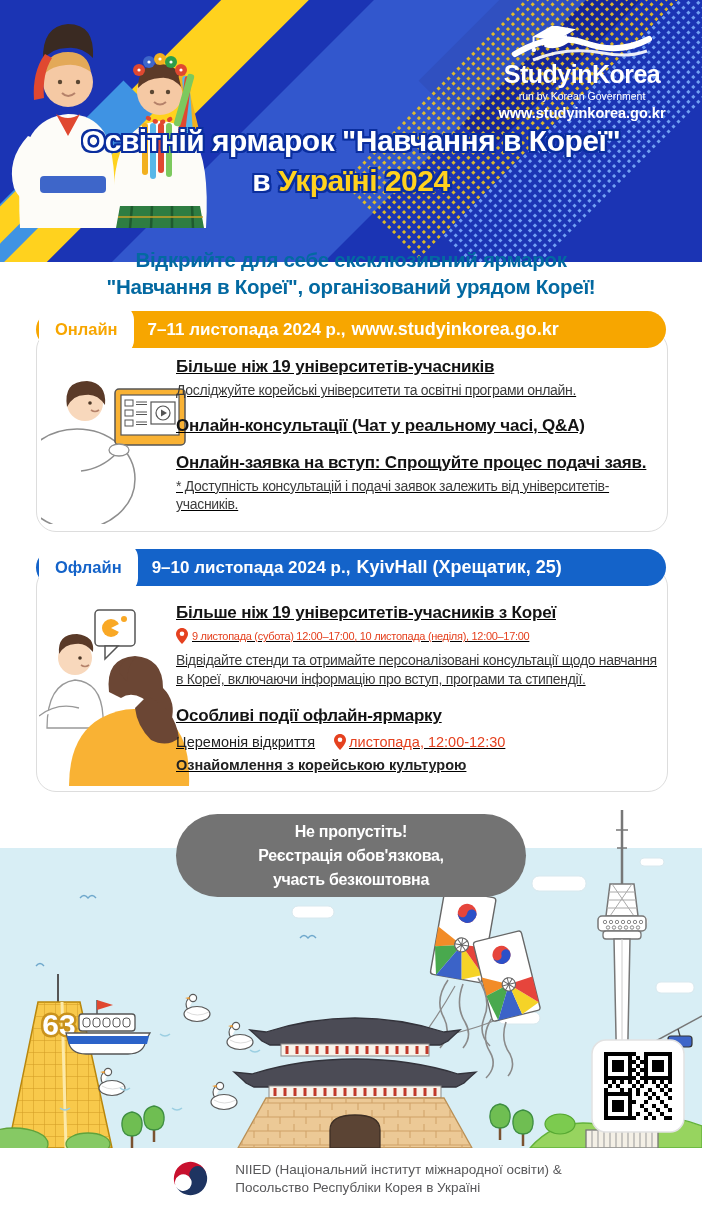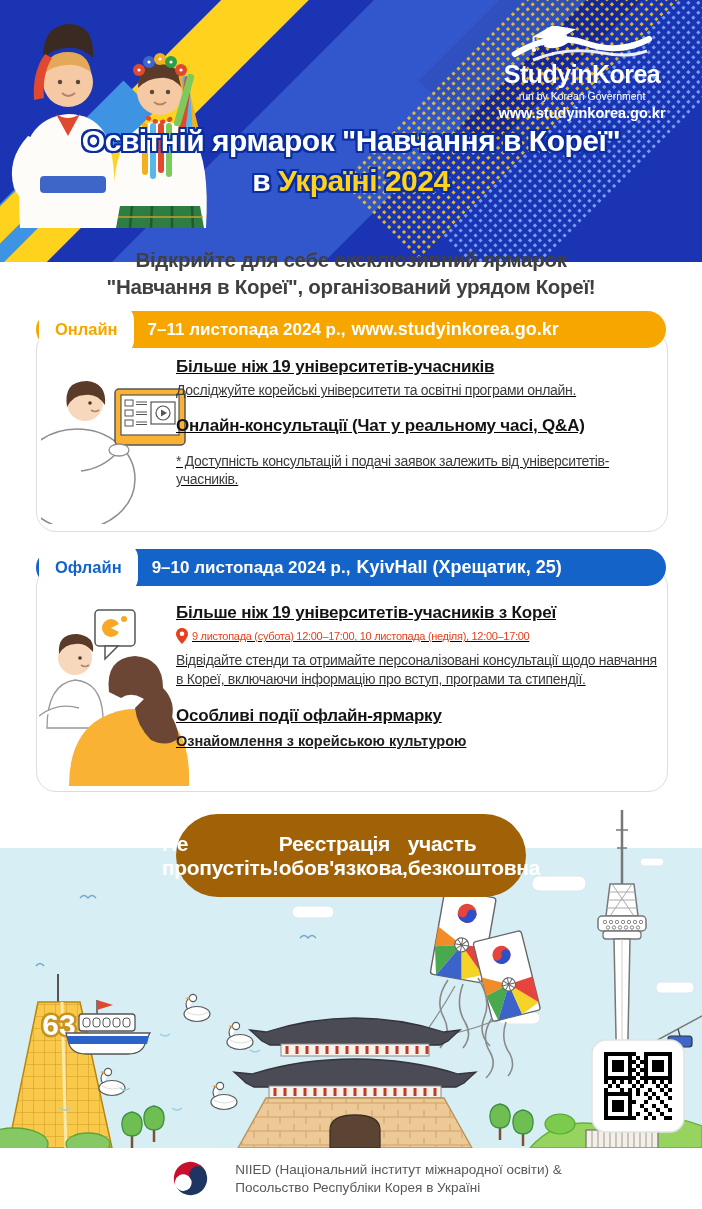--- a/index.html
+++ b/index.html
@@ -27,21 +27,21 @@
   .hero-title{position:absolute;left:0;right:0;top:122px;text-align:center;z-index:3;
     color:#fff;font-weight:bold;letter-spacing:-.5px;}
   .t1,.t2{font-size:30px;line-height:38px;
     text-shadow:-2px -2px 0 #0A2E9E,2px -2px 0 #0A2E9E,-2px 2px 0 #0A2E9E,2px 2px 0 #0A2E9E,
                 -2px 0 0 #0A2E9E,2px 0 0 #0A2E9E,0 -2px 0 #0A2E9E,0 2px 0 #0A2E9E;}
   .t2{margin-top:2px;}
   .t-hl{color:#FFD21E;}
 
   
   .intro{position:absolute;top:246px;left:0;right:0;text-align:center;
-    font-size:20.5px;font-weight:bold;color:#404040;line-height:27px;letter-spacing:-.3px;}
+    font-size:20.5px;font-weight:bold;color:#0369a1;line-height:27px;letter-spacing:-.3px;}
 
   
   .banner{position:absolute;left:36px;width:630px;height:37px;border-radius:19px;
     display:flex;align-items:center;z-index:2;}
   .banner-online{top:311px;background:#F7A600;}
   .banner-offline{top:549px;background:#1463C9;}
   .badge{background:#fff;height:36px;display:flex;align-items:center;padding:8px 16px;
     border-radius:16px;margin-left:3px;font-size:16.5px;font-weight:bold;}
   .banner-online .badge{color:#F7A600;}
   .banner-offline .badge{color:#1463C9;}
@@ -62,23 +62,23 @@
   .sched{display:flex;align-items:center;gap:4px;margin-top:5px;
     color:#E5411F;font-size:11px;letter-spacing:-.3px;}
   .pin{width:12px;height:16px;flex:0 0 auto;}
   .body-par{font-size:14px;color:#3C3C3C;letter-spacing:-.3px;line-height:19px;margin-top:7px;max-width:486px;}
   .events-title{font-size:17px;font-weight:bold;color:#141414;margin-top:17px;letter-spacing:-.2px;}
   .event-row{display:flex;align-items:center;gap:5px;margin-top:8px;font-size:14.5px;color:#222;}
   .event-time{color:#E5411F;display:flex;align-items:center;gap:3px;margin-left:14px;}
   .event2{font-size:14.5px;font-weight:bold;color:#222;margin-top:7px;}
 
   
-  .cta{position:absolute;top:814px;left:176px;width:350px;height:83px;background:#a16207;
-    border-radius:42px;color:#fff;display:flex;align-items:center;
-    justify-content:center;z-index:3;font-weight:bold;font-size:21px;line-height:24px;letter-spacing:-.3px;}
+  .cta{position:absolute;top:814px;left:176px;width:350px;height:83px;background:#737373;
+    border-radius:42px;color:#fff;display:flex;flex-direction:column;align-items:center;
+    justify-content:center;z-index:3;font-weight:bold;font-size:16px;line-height:24px;letter-spacing:-.3px;}
 
   
   .scene{position:absolute;top:788px;left:0;width:702px;height:360px;z-index:1;}
   .scene text{font-family:"Liberation Sans",sans-serif;}
 
   
   .footer{position:absolute;top:1148px;left:0;width:702px;height:61px;background:#fff;
     display:flex;align-items:center;justify-content:center;gap:26px;padding-left:16px;}
   .taegeuk{width:37px;height:37px;}
   .footer-text{font-size:13.5px;color:#58585A;line-height:18px;}
@@ -206,20 +206,21 @@
     </svg>
     <div class="card-text">
       <div class="item">
         <div class="item-title">Більше ніж 19 університетів-учасників</div>
         <div class="item-body">Досліджуйте корейські університети та освітні програми онлайн.</div>
       </div>
       <div class="item">
         <div class="item-title">Онлайн-консультації (Чат у реальному часі, Q&amp;A)</div>
       </div>
       <div class="item">
+        <div class="item-title">Онлайн-заявка на вступ: Спрощуйте процес подачі заяв.</div>
         <div class="item-body">* Доступність консультацій і подачі заявок залежить від університетів-учасників.</div>
       </div>
     </div>
   </section>
 
   <div class="banner banner-offline">
     <span class="badge">Офлайн</span>
     <span class="banner-date">9–10 листопада 2024 р.,</span>
     <span class="banner-strong">KyivHall (Хрещатик, 25)</span>
   </div>
@@ -248,20 +249,30 @@
       <div class="item-title">Більше ніж 19 університетів-учасників з Кореї</div>
       <div class="sched">
         <svg class="pin" viewBox="0 0 12 16">
           <path d="M6 0C2.7 0 0 2.7 0 6c0 4.2 6 10 6 10s6-5.8 6-10C12 2.7 9.3 0 6 0z" fill="#E5411F"></path>
           <circle cx="6" cy="5.8" r="2.3" fill="#fff"></circle>
         </svg>
         <span>9 листопада (субота) 12:00–17:00, 10 листопада (неділя), 12:00–17:00</span>
       </div>
       <div class="body-par">Відвідайте стенди та отримайте персоналізовані консультації щодо навчання в Кореї,  включаючи інформацію про вступ, програми та стипендії.</div>
       <div class="events-title">Особливі події офлайн-ярмарку</div>
+      <div class="event-row">
+        <span>Церемонія відкриття</span>
+        <span class="event-time">
+          <svg class="pin" viewBox="0 0 12 16">
+            <path d="M6 0C2.7 0 0 2.7 0 6c0 4.2 6 10 6 10s6-5.8 6-10C12 2.7 9.3 0 6 0z" fill="#E5411F"></path>
+            <circle cx="6" cy="5.8" r="2.3" fill="#fff"></circle>
+          </svg>
+          <span>листопада, 12:00-12:30</span>
+        </span>
+      </div>
       <div class="event2">Ознайомлення з корейською культурою</div>
     </div>
   </section>
 
   <div class="cta">
     <div>Не пропустіть!</div>
     <div>Реєстрація обов'язкова,</div>
     <div>участь безкоштовна</div>
   </div>
 

